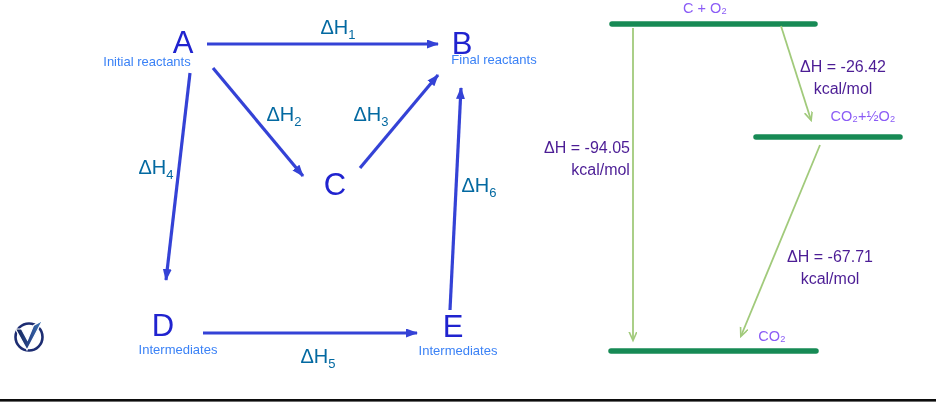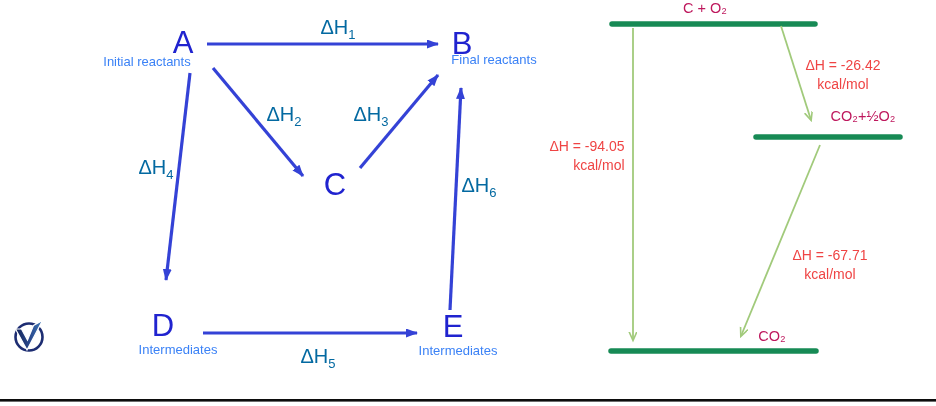--- a/index.html
+++ b/index.html
@@ -24,27 +24,27 @@
   }
   .dh{
     font-size:20px;
     color:#0369a1;
   }
   .dh sub{
     font-size:13px;
     line-height:0;
   }
   .rtext{
-    font-size:14px;
-    color:#ef4444;
+    font-size:16px;
+    color:#4c1d95;
     line-height:1.35;
   }
   .formula{
     font-size:14.5px;
-    color:#be185d;
+    color:#8b5cf6;
   }
   .total{
     font-size:15.5px;
     color:#3c55d2;
     line-height:1.3;
   }
 </style>
 </head>
 <body>
 

